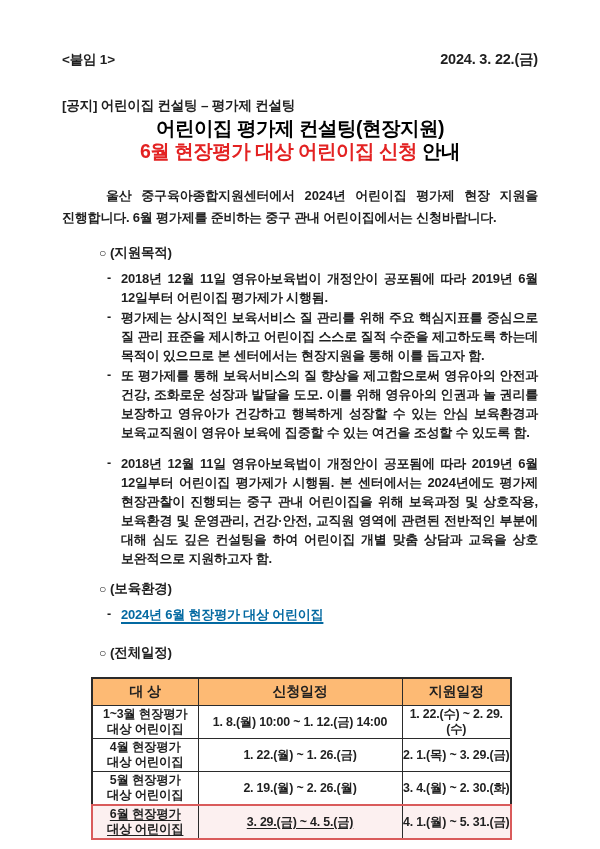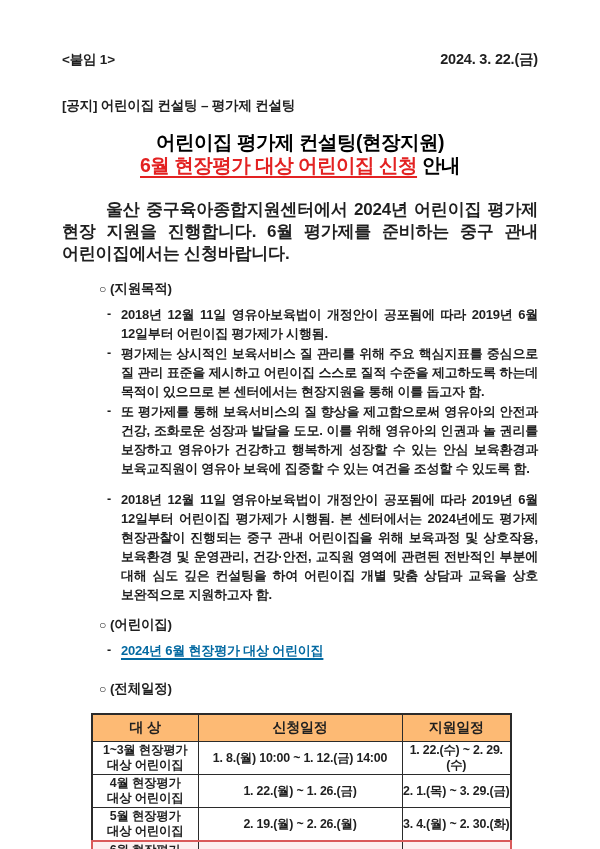--- a/index.html
+++ b/index.html
@@ -23,41 +23,40 @@
     display: flex;
     justify-content: space-between;
     align-items: baseline;
     font-size: 13.5px;
     margin-bottom: 28px;
   }
   .doc-date { font-size: 14.5px; }
   
   .notice {
     font-size: 13.5px;
-    margin-bottom: 16px;
+    margin-bottom: 2px;
   }
   
   .title-block {
     text-align: center;
     font-size: 19.5px;
     line-height: 23px;
     letter-spacing: -0.5px;
     margin-bottom: 22px;
   }
   .t-green { color: #000000; }
   .t-red   { color: #e32222; }
   .t-underline {
-    text-decoration: underline;
     text-decoration-thickness: 2px;
     text-underline-offset: 4px;
   }
   
   .intro {
     margin: 0 0 15px 0;
-    font-size: 17px;
+    font-size: 13px;
     line-height: 22px;
     text-indent: 44px;
     text-align: justify;
     word-break: keep-all;
   }
   
   .section { margin-bottom: 12px; }
   .sec-head {
     padding-left: 37px;
     font-size: 13.5px;
@@ -168,21 +167,21 @@
   <div class="section">
     <div class="bullets">
       <div class="bullet">
         <span class="dash">-</span>
         <div class="btext">2018년 12월 11일 영유아보육법이 개정안이 공포됨에 따라 2019년 6월 12일부터 어린이집 평가제가 시행됨. 본 센터에서는 2024년에도 평가제 현장관찰이 진행되는 중구 관내 어린이집을 위해 보육과정 및 상호작용, 보육환경 및 운영관리, 건강·안전, 교직원 영역에 관련된 전반적인 부분에 대해 심도 깊은 컨설팅을 하여 어린이집 개별 맞춤 상담과 교육을 상호 보완적으로 지원하고자 함.</div>
       </div>
     </div>
   </div>
 
   <div class="section section-target">
-    <div class="sec-head"><span class="marker">○</span><span>(어린이집)</span></div>
+    <div class="sec-head"><span class="marker">○</span><span>(보육환경)</span></div>
     <div class="bullets">
       <div class="bullet">
         <span class="dash">-</span>
         <div class="btext target-item">2024년 6월 현장평가 대상 어린이집</div>
       </div>
     </div>
   </div>
 
   <div class="section section-schedule">
     <div class="sec-head"><span class="marker">○</span><span>(전체일정)</span></div>

